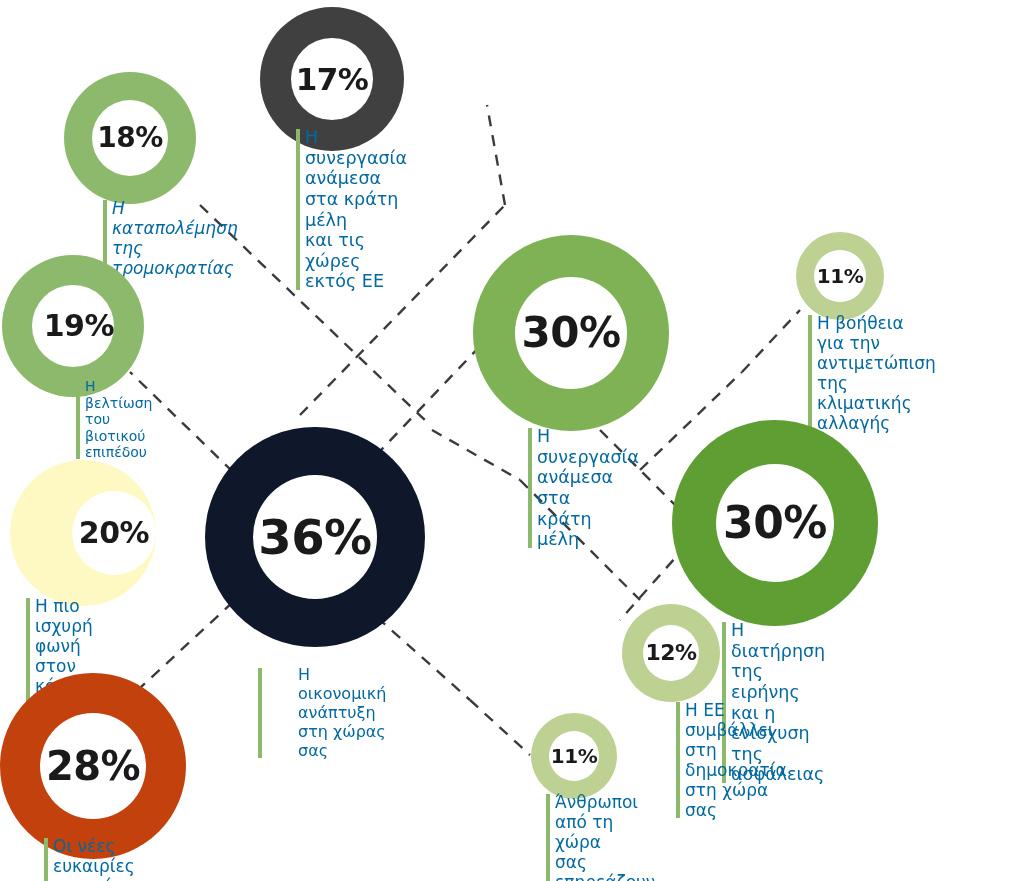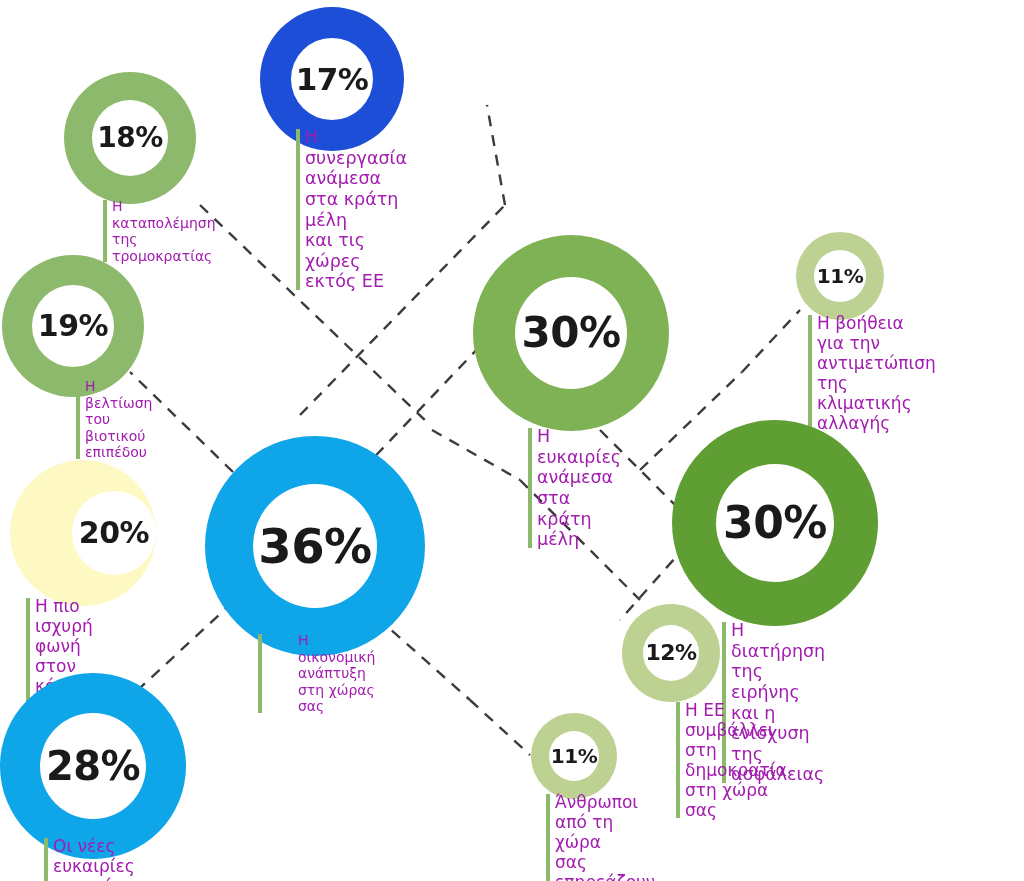--- a/index.html
+++ b/index.html
@@ -47,21 +47,21 @@
     color: #1a1a1a;
     font-weight: bold;
     line-height: 1;
     letter-spacing: -0.5px;
     white-space: nowrap;
     font-family: "DejaVu Sans", "Liberation Sans", sans-serif;
   }
   .caption {
     position: absolute;
     padding-left: 9px;
-    color: #a21caf;
+    color: #0369a1;
     line-height: 1.18;
     white-space: pre-line;
     font-family: "DejaVu Sans", "Liberation Sans", sans-serif;
   }
   .caption::before {
     content: "";
     position: absolute;
     left: 0;
     top: 2px;
     bottom: 2px;
@@ -91,88 +91,88 @@
       <path d="M 600 430 L 700 530"></path>
       <path d="M 700 530 L 620 620"></path>
       <path d="M 640 470 L 742 372"></path>
       <path d="M 742 372 L 800 310"></path>
       <path d="M 520 480 L 640 600"></path>
       <path d="M 432 430 L 520 480"></path>
     </g>
   </svg>
 
   <div class="node">
-    <div class="donut" style="left:260px; top:7px; width:144px; height:144px; background:#1d4ed8;">
+    <div class="donut" style="left:260px; top:7px; width:144px; height:144px; background:#404040;">
       <div class="donut-hole" style="width:82px;height:82px;">
         <span class="pct" style="font-size:31px;">17%</span>
       </div>
     </div>
     <div class="caption" style="left:296px; top:127px; font-size:17.5px;">Η συνεργασία ανάμεσα
 στα κράτη μέλη
 και τις χώρες εκτός ΕΕ</div>
   </div>
 
   <div class="node">
     <div class="donut" style="left:64px; top:72px; width:132px; height:132px; background:#8cb96b;">
       <div class="donut-hole" style="width:76px;height:76px;">
         <span class="pct" style="font-size:28px;">18%</span>
       </div>
     </div>
-    <div class="caption" style="left:103px; top:198px; font-size:14px;">Η καταπολέμηση
+    <div class="caption" style="left:103px; top:198px; font-size:17px;font-style:italic;">Η καταπολέμηση
 της τρομοκρατίας</div>
   </div>
 
   <div class="node">
     <div class="donut" style="left:2px; top:255px; width:142px; height:142px; background:#8cb96b;">
-      <div class="donut-hole" style="width:82px;height:82px;">
+      <div class="donut-hole" style="width:82px;height:82px;justify-content:flex-end;">
         <span class="pct" style="font-size:30px;">19%</span>
       </div>
     </div>
     <div class="caption" style="left:28px; top:378px; font-size:14px;margin-left:48px;">Η βελτίωση του
 βιοτικού επιπέδου</div>
   </div>
 
   <div class="node">
     <div class="donut" style="left:10px; top:460px; width:146px; height:146px; background:#fef9c3;justify-content:flex-end;">
       <div class="donut-hole" style="width:84px;height:84px;">
         <span class="pct" style="font-size:30px;">20%</span>
       </div>
     </div>
     <div class="caption" style="left:26px; top:596px; font-size:17px;">Η πιο ισχυρή
 φωνή στον κόσμο
 για τη νέες σας</div>
   </div>
 
   <div class="node">
-    <div class="donut" style="left:0px; top:673px; width:186px; height:186px; background:#0ea5e9;">
+    <div class="donut" style="left:0px; top:673px; width:186px; height:186px; background:#c2410c;">
       <div class="donut-hole" style="width:106px;height:106px;">
         <span class="pct" style="font-size:40px;">28%</span>
       </div>
     </div>
     <div class="caption" style="left:44px; top:836px; font-size:17px;">Οι νέες ευκαιρίες
 εργασίας</div>
   </div>
 
   <div class="node">
-    <div class="donut" style="left:205px; top:436px; width:220px; height:220px; background:#0ea5e9;">
+    <div class="donut" style="left:205px; top:427px; width:220px; height:220px; background:#0f172a;">
       <div class="donut-hole" style="width:124px;height:124px;">
         <span class="pct" style="font-size:48px;">36%</span>
       </div>
     </div>
-    <div class="caption" style="left:258px; top:632px; font-size:14px;padding-left:40px;">Η οικονομική ανάπτυξη
+    <div class="caption" style="left:258px; top:666px; font-size:16px;padding-left:40px;">Η οικονομική ανάπτυξη
 στη χώρας σας</div>
   </div>
 
   <div class="node">
     <div class="donut" style="left:473px; top:235px; width:196px; height:196px; background:#7fb255;">
       <div class="donut-hole" style="width:112px;height:112px;">
         <span class="pct" style="font-size:42px;">30%</span>
       </div>
     </div>
-    <div class="caption" style="left:528px; top:426px; font-size:17.5px;">Η ευκαιρίες
+    <div class="caption" style="left:528px; top:426px; font-size:17.5px;">Η συνεργασία
 ανάμεσα στα
 κράτη μέλη</div>
   </div>
 
   <div class="node">
     <div class="donut" style="left:796px; top:232px; width:88px; height:88px; background:#bdd192;">
       <div class="donut-hole" style="width:52px;height:52px;">
         <span class="pct" style="font-size:20px;">11%</span>
       </div>
     </div>

